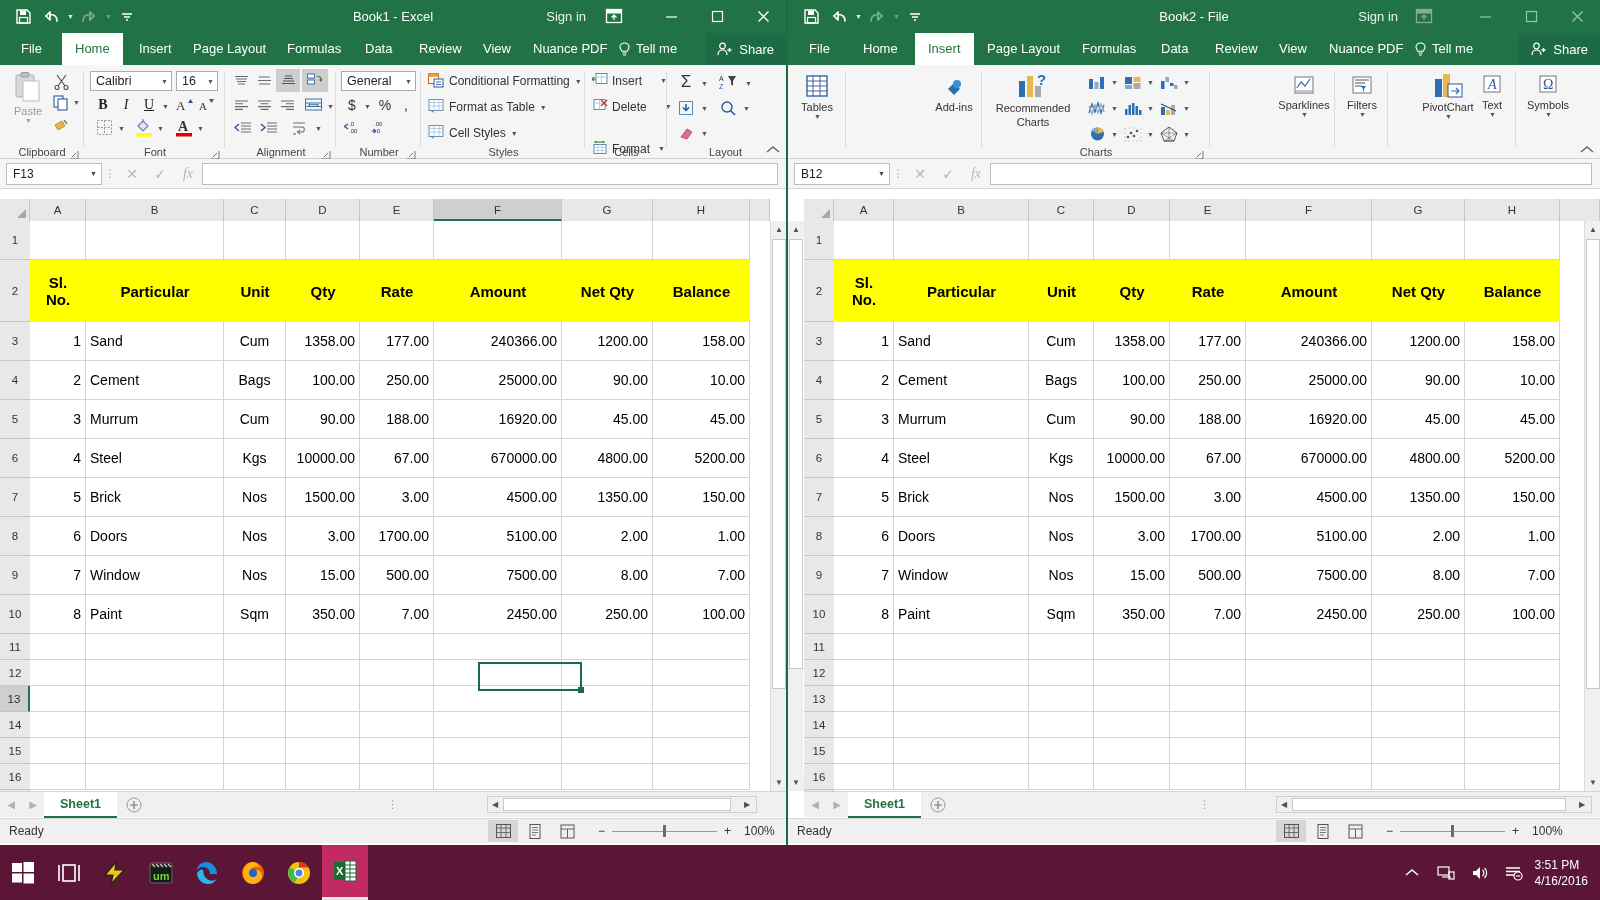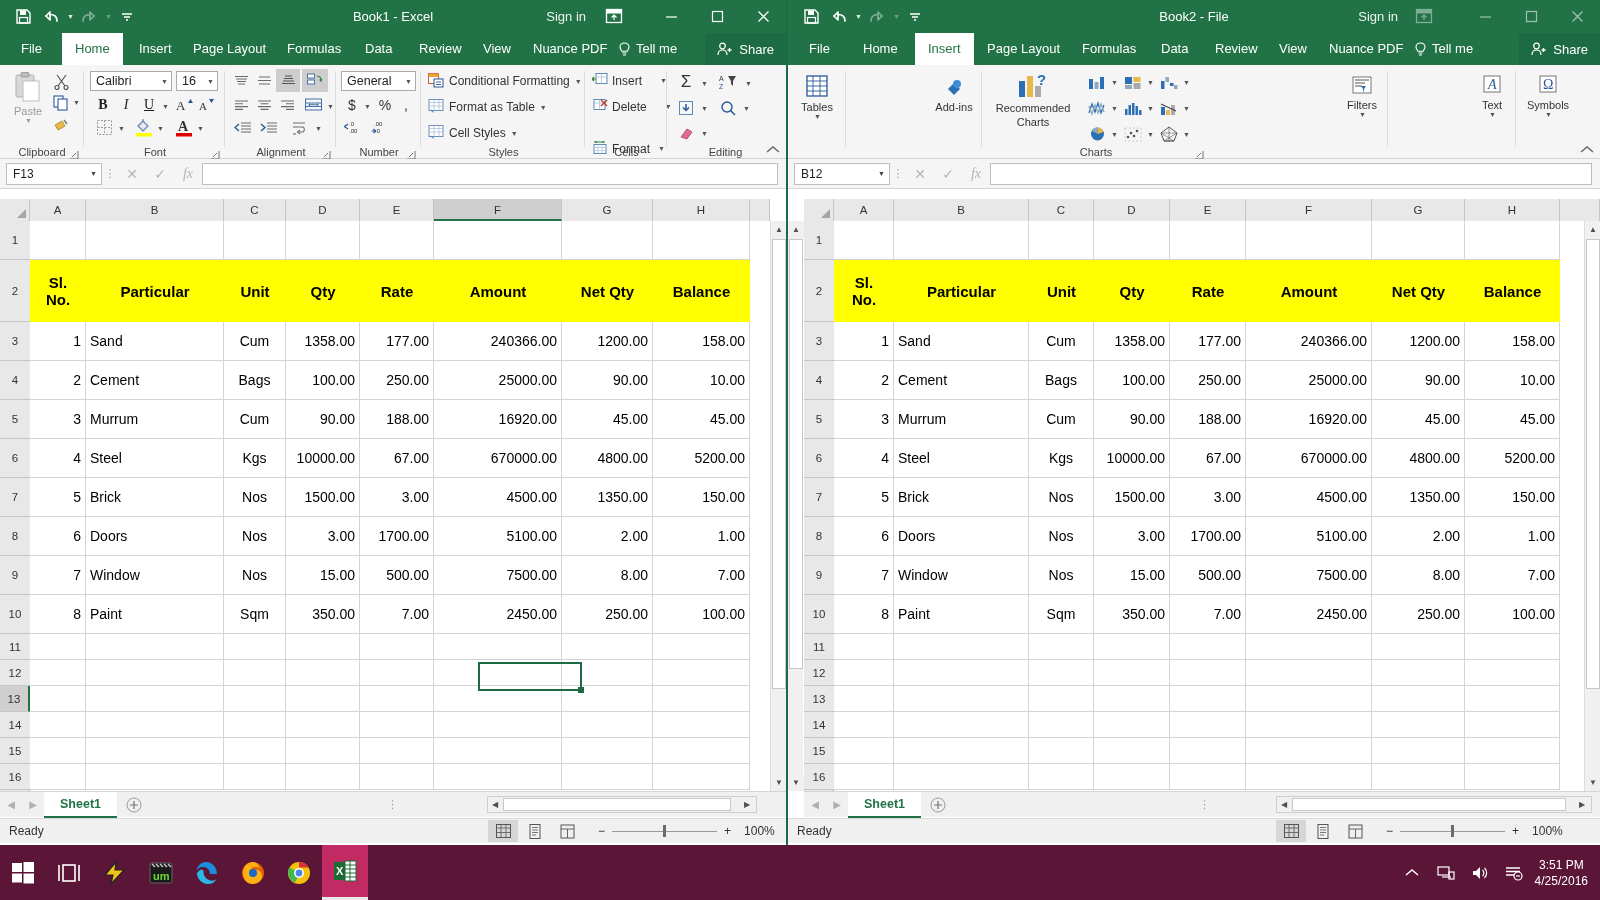--- a/index.html
+++ b/index.html
@@ -129,21 +129,21 @@
   .zknob { position:absolute; top:0; left:51px; width:3px; height:12px; background:#6b6b6b; }
   .zmid { position:absolute; top:2px; left:52px; width:1px; height:8px; background:#999; }
 
   
   .taskbar { position:absolute; left:0; bottom:0; width:1600px; height:55px; background:#5b1537;
              display:flex; align-items:center; }
   .tb-item { width:46px; height:55px; display:flex; align-items:center; justify-content:center; }
   .tb-item.active { background:#c12a62; border-bottom:3px solid #e8e8e8; }
   .tray { position:absolute; right:0; top:0; height:55px; display:flex; align-items:center; gap:0; }
   .tray-ico { width:34px; height:55px; display:flex; align-items:center; justify-content:center; color:#fff; }
-  .clock { color:#fff; font-size:12px; line-height:16px; text-align:center; padding:0 12px 0 4px; }
+  .clock { color:#fff; font-size:12px; line-height:16px; text-align:left; padding:0 12px 0 4px; }
 </style>
 </head>
 <body>
 
 <div class="desktop">
 
   <div class="xlwin left">
 
     <div class="titlebar">
       <div class="qat">
@@ -519,21 +519,21 @@
               <path d="M10.5 10.5 L15 15" stroke="#2b579a" stroke-width="1.6"></path>
             </svg>
           </div>
         <span class="caret" style="position:absolute; left:74px; top:40px; color:#555">▼</span>
         <div class="fbtn" style="left:6px; top:58px; width:24px; height:20px">
             <svg width="17" height="15" viewBox="0 0 17 15">
               <path d="M3 11 L9 3 L14 6 L9 13 Z" fill="#e06b8c" stroke="#b84a6a" stroke-width="0.9"></path>
             </svg>
           </div>
         <span class="caret" style="position:absolute; left:32px; top:65px; color:#555">▼</span>
-        <div class="grp-label">Editing</div>
+        <div class="grp-label">Layout</div>
       </div>
       <div class="collapse"><svg width="14" height="12" viewBox="0 0 14 12">
             <path d="M1 8 L7 3 L13 8" stroke="#666" stroke-width="1.4" fill="none"></path>
           </svg></div>
     </div>
 
     <div class="fbar">
       <div class="namebox">
         <span>F13</span>
         <span class="dd">▼</span>
@@ -1039,20 +1039,46 @@
               <path d="M9 1 L9 15 M1 7 L17 7 M4 15 L14 15 M1 7 L14 15 M17 7 L4 15" stroke="#555" stroke-width="0.6"></path>
             </svg>
           </div>
         <span class="caret" style="position:absolute; left:199px; top:66px; color:#555">▼</span>
         <div class="grp-label">Charts</div>
         <div class="dlg" style="right:4px"><svg width="9" height="9">
               <path d="M0 8 h8 V0" stroke="#777" fill="none"></path>
               <path d="M2 6 L6 2" stroke="#777"></path>
             </svg></div>
       </div>
+      <div class="grp" style="left:330px; width:92px">
+        <div class="bigbtn" style="left:298px; top:6px; width:64px">
+          <svg width="32" height="30" viewBox="0 0 32 30">
+              <rect x="3" y="8" width="7" height="18" fill="#2b6fb5"></rect>
+              <rect x="11" y="3" width="7" height="23" fill="#e8b84b"></rect>
+              <rect x="19" y="14" width="6" height="12" fill="#aaa"></rect>
+              <rect x="16" y="13" width="14" height="13" fill="#fff" stroke="#2b579a"></rect>
+              <path d="M19 20 h8 M24 17 l3 3 l-3 3" stroke="#2b6fb5" stroke-width="1.2" fill="none"></path>
+            </svg>
+          <span>PivotChart</span>
+          <span class="caret" style="color:#555">▼</span>
+        </div>
+        <div class="grp-sep" style="right:0; left:auto"></div>
+      </div>
+      <div class="grp" style="left:485px; width:62px">
+        <div class="bigbtn" style="left:4px; top:8px; width:54px">
+          <svg width="28" height="26" viewBox="0 0 28 26">
+              <rect x="5" y="4" width="18" height="16" fill="#fff" stroke="#777"></rect>
+              <path d="M7 15 L11 9 L15 13 L20 6" stroke="#2b6fb5" stroke-width="1.2" fill="none"></path>
+              <path d="M6 18 h16" stroke="#777" stroke-width="0.8"></path>
+            </svg>
+          <span>Sparklines</span>
+          <span class="caret" style="color:#555">▼</span>
+        </div>
+        <div class="grp-sep" style="right:0"></div>
+      </div>
       <div class="grp" style="left:548px; width:52px">
         <div class="bigbtn" style="left:4px; top:8px; width:44px">
           <svg width="28" height="26" viewBox="0 0 28 26">
               <rect x="5" y="4" width="18" height="16" fill="#fff" stroke="#777"></rect>
               <path d="M7 7 h14 M7 10 h10 M7 13 h7" stroke="#555" stroke-width="1"></path>
               <path d="M13 13 l5 0 l-2 3 v3 l-1 -1 v-2 z" fill="#2b6fb5"></path>
             </svg>
           <span>Filters</span>
           <span class="caret" style="color:#555">▼</span>
         </div>
@@ -1482,17 +1508,17 @@
         </div>
       <div class="tray-ico">
           <svg width="18" height="16" viewBox="0 0 18 16">
             <path d="M1 3 h14 M1 6.5 h14 M1 10 h9" stroke="#fff" stroke-width="1.5"></path>
             <circle cx="13" cy="11" r="4" fill="#5b1537" stroke="#fff" stroke-width="1.2"></circle>
             <path d="M11 11 h4" stroke="#fff" stroke-width="1.2"></path>
           </svg>
         </div>
       <div class="clock">
         <div>3:51 PM</div>
-        <div>4/25/2016</div>
+        <div>4/16/2016</div>
       </div>
     </div>
   </div>
 </div>
 
 </body></html>

